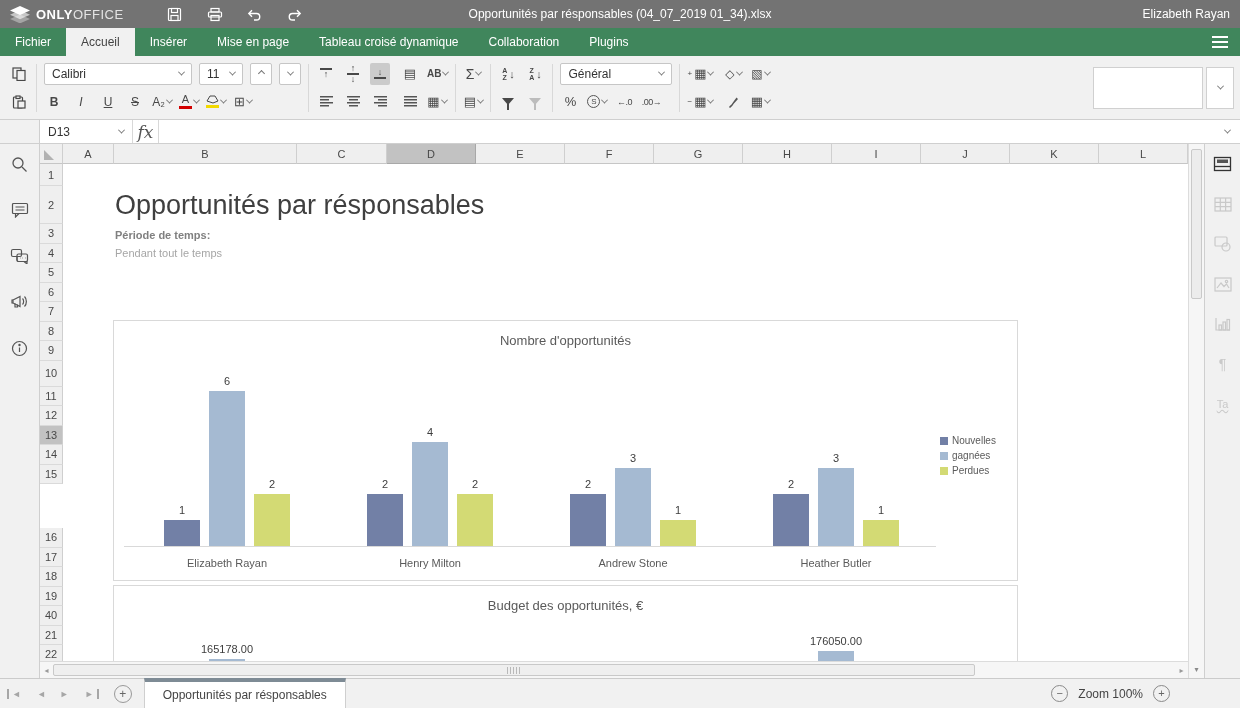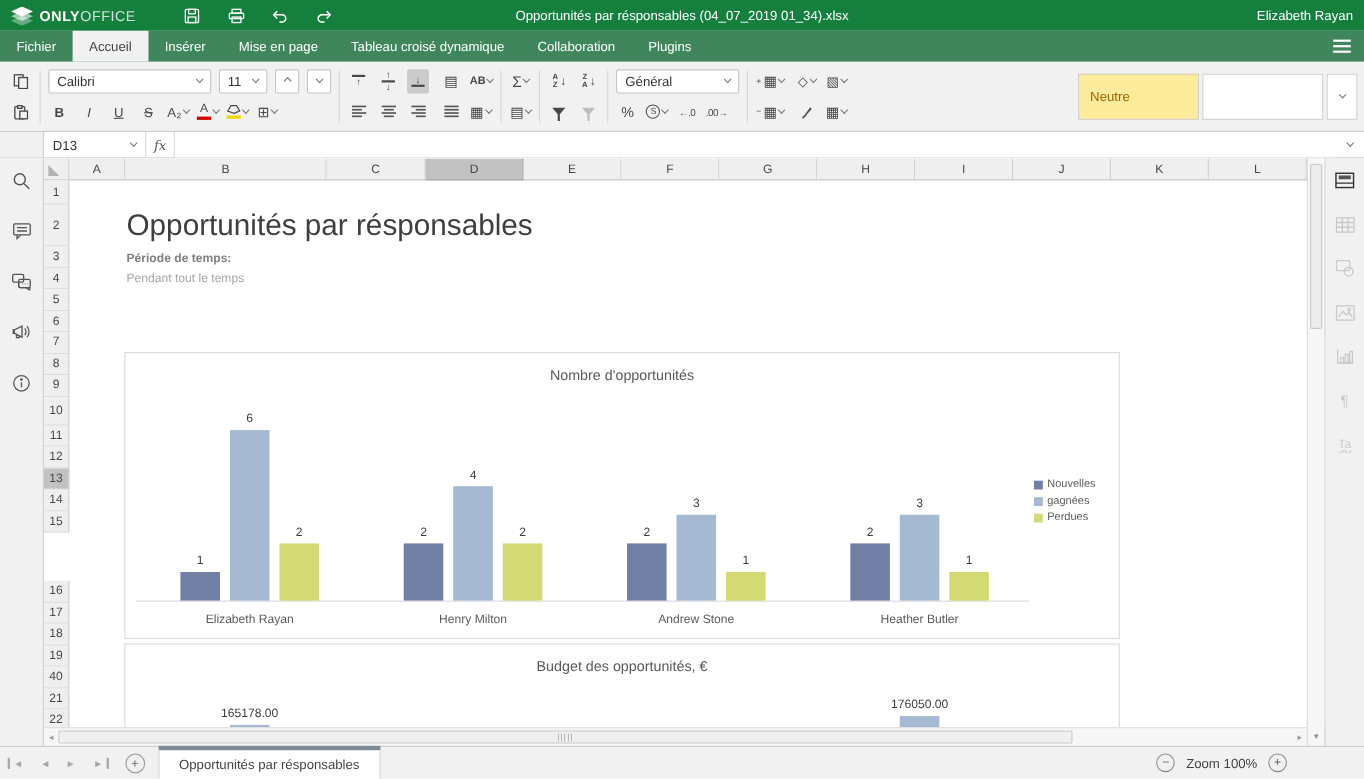--- a/index.html
+++ b/index.html
@@ -1,20 +1,20 @@
 <!DOCTYPE html>
 <html><head>
 <meta charset="utf-8">
 <style>
 *{box-sizing:border-box;margin:0;padding:0}
 html,body{width:1240px;height:708px;overflow:hidden}
 body{font-family:"Liberation Sans",sans-serif;font-size:12px;color:#444;background:#fff}
 button{border:none;background:none;font:inherit;color:inherit;cursor:pointer;padding:0}
 
-.titlebar{height:28px;background:#15803d;display:flex;align-items:center;color:#fff;position:relative;padding:0 10px}
+.titlebar{height:28px;background:#737373;display:flex;align-items:center;color:#fff;position:relative;padding:0 10px}
 .logo{display:flex;align-items:center;gap:6px;margin-right:34px}
 .logo .oname{font-size:13px;letter-spacing:.5px}
 .logo .oname b{font-weight:bold}
 .logo .oname span{opacity:.8}
 .tb-ic{width:34px;height:28px;display:flex;align-items:center;justify-content:center;margin-right:6px}
 .doc-title{position:absolute;left:0;right:0;text-align:center;font-size:12px;pointer-events:none}
 .user{margin-left:auto;font-size:12px}
 
 .menubar{height:28px;background:#40865c;display:flex;color:#fff;align-items:stretch;position:relative}
 .mtab{padding:0 15px;display:flex;align-items:center;font-size:12px}
@@ -50,21 +50,21 @@
 .smalltxt{font-size:9px;letter-spacing:-.5px}
 .stylebox{width:110px;height:42px;background:#fff;border:1px solid #d0d0d0;display:flex;align-items:center;padding:0 10px;font-size:12px;color:#444;margin-right:3px}
 .stylebox.selstyle{border:2px solid #555}
 .stylebox.neutre{background:#ffeb9c;color:#9c6500}
 .stylegal{display:flex;align-items:center;margin-left:auto;padding-right:2px}
 .galchev{width:28px;height:42px;border:1px solid #d0d0d0;background:#fff;display:flex;align-items:center;justify-content:center}
 
 .fbar{height:24px;display:flex;background:#fff;border-bottom:1px solid #cfcfcf}
 .fbar .corner40{width:40px;background:#f1f1f1;border-right:1px solid #cfcfcf;flex:none}
 .namebox{width:93px;display:flex;align-items:center;justify-content:space-between;padding:0 8px;border-right:1px solid #d8d8d8;font-size:12px;color:#333;flex:none}
-.fxbtn{width:26px;display:flex;align-items:center;justify-content:center;border-right:1px solid #d8d8d8;font-family:"DejaVu Serif",serif;font-style:italic;font-size:12px;color:#555;flex:none}
+.fxbtn{width:26px;display:flex;align-items:center;justify-content:center;border-right:1px solid #d8d8d8;font-family:"DejaVu Serif",serif;font-style:italic;font-size:17px;color:#555;flex:none}
 .finput{flex:1;border:none;outline:none;font:inherit;padding:0 6px}
 .fexp{width:26px;display:flex;align-items:center;justify-content:center;flex:none}
 
 .main{display:flex;height:517px}
 .lrail{width:40px;background:#f1f1f1;border-right:1px solid #cfcfcf;display:flex;flex-direction:column;align-items:center;padding-top:8px;gap:22px;flex:none}
 .lrail .ric{width:24px;height:24px;display:flex;align-items:center;justify-content:center}
 #grid{position:relative;width:1148px;height:517px;background:#fff;overflow:hidden;flex:none}
 .colrow{position:absolute;top:0;left:0;height:20px;display:flex;z-index:6}
 .corner{width:23px;height:20px;background:#efefef;border-right:1px solid #cfcfcf;border-bottom:1px solid #c6c6c6;position:relative}
 .tri{position:absolute;left:4px;bottom:3px;width:0;height:0;border-bottom:10px solid #b2b2b2;border-right:10px solid transparent}
@@ -395,21 +395,20 @@
             <path d="M2 12 C3.5 10 4.5 10 5.5 8 L9.5 2.5 11 4 6.5 9 C6 10.5 4.5 11.5 3 13Z" fill="#555"></path>
           </svg>
         </button>
       <button class="tbtn">
           <span style="font-size:13px">▦</span>
           <i class="chev"></i>
         </button>
     </div>
   </div>
   <div class="stylegal">
-    <button class="stylebox neutre">Neutre</button>
     <button class="stylebox"></button>
     <button class="galchev">
         <i class="chev"></i>
       </button>
   </div>
 </div>
 
 <div class="fbar">
   <div class="corner40"></div>
   <div class="namebox">

